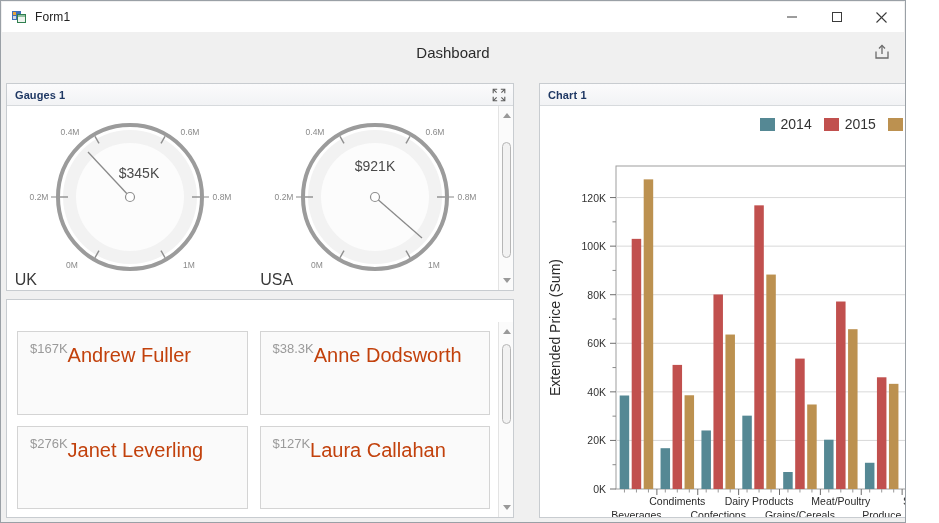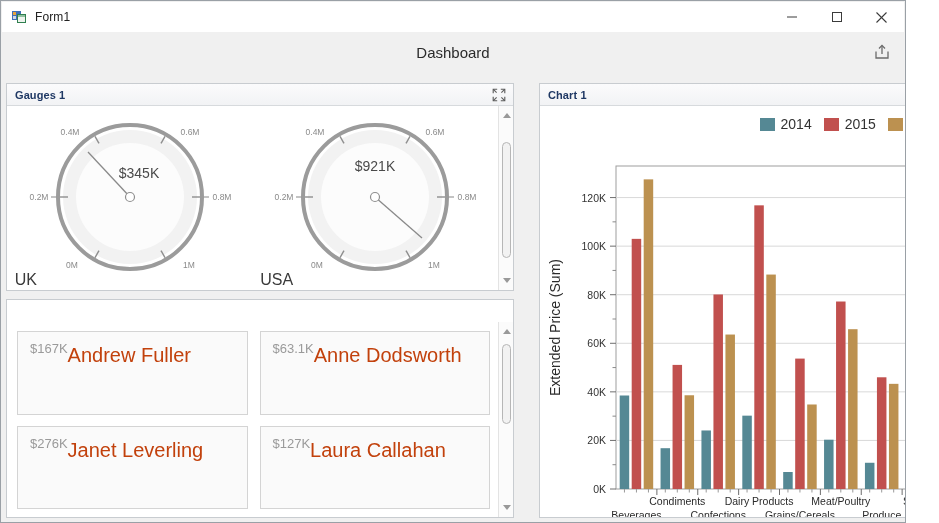--- a/index.html
+++ b/index.html
@@ -283,21 +283,21 @@
   </div>
 
   <div class="panel" style="left:5px; top:298px; width:508px; height:219px;">
     <div class="panel-body">
       <div class="cards-wrap">
         <div class="card">
           <span class="card-value">$167K</span>
           <span class="card-name">Andrew Fuller</span>
         </div>
         <div class="card">
-          <span class="card-value">$63.1K</span>
+          <span class="card-value">$38.3K</span>
           <span class="card-name">Anne Dodsworth</span>
         </div>
         <div class="card">
           <span class="card-value">$276K</span>
           <span class="card-name">Janet Leverling</span>
         </div>
         <div class="card">
           <span class="card-value">$127K</span>
           <span class="card-name">Laura Callahan</span>
         </div>

